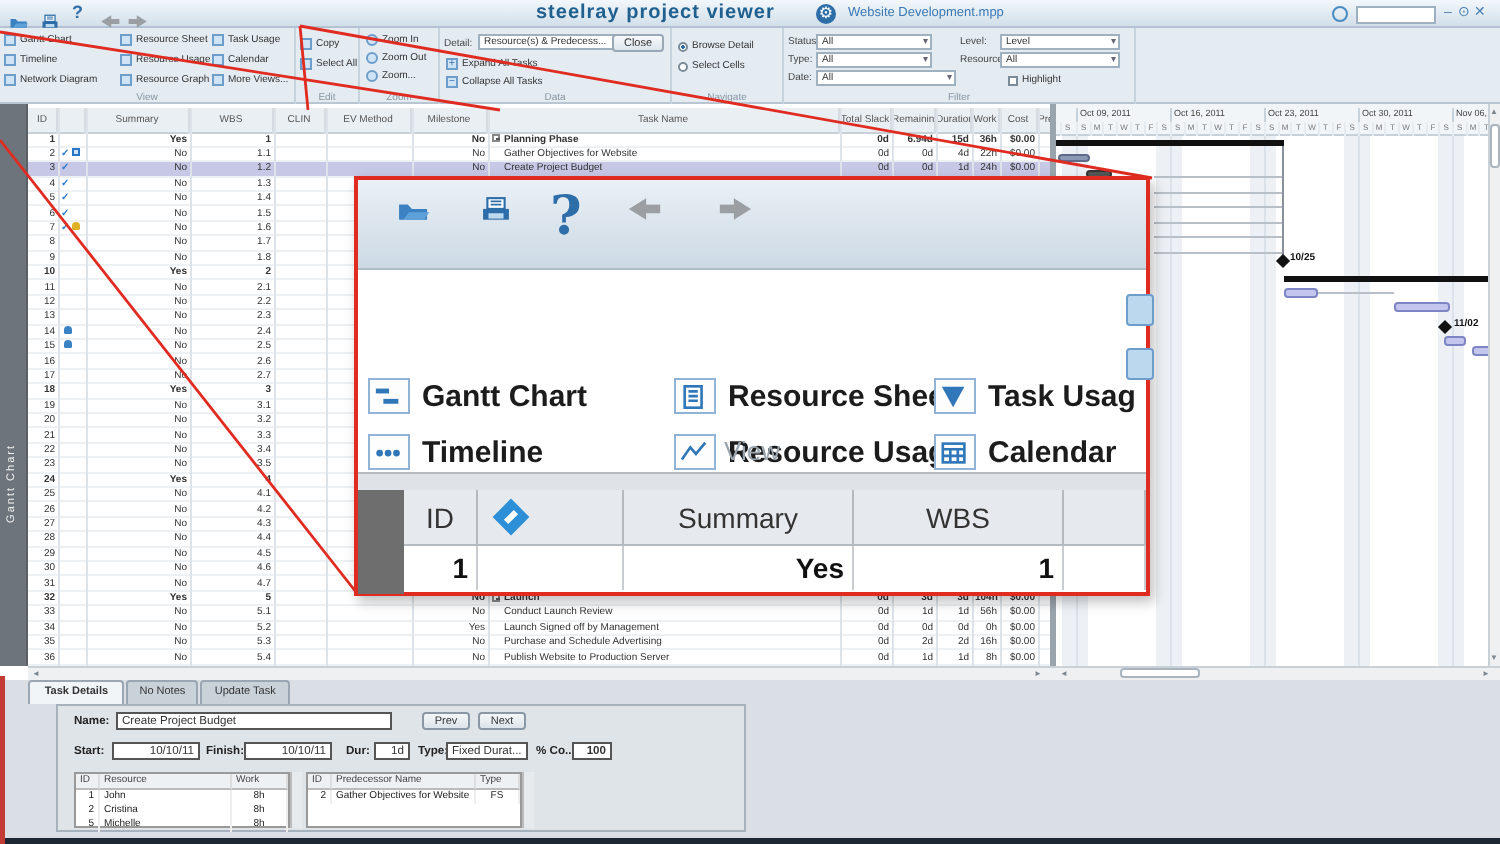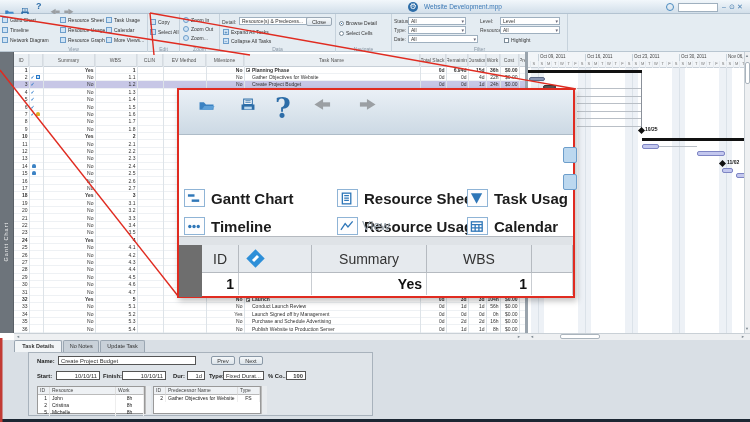--- a/index.html
+++ b/index.html
@@ -133,20 +133,21 @@
     white-space:nowrap;overflow:hidden;border-right:1px solid #eee;}
   .bt-sb{position:absolute;width:6px;background:#e8ebee;border-left:1px solid #bbb;}
   #statusbar{left:0;top:419px;width:750px;height:3px;background:linear-gradient(#3a4document6,#16202b);background:#1c2733;}
 </style>
 </head>
 <body>
 
 <div id="app">
 
   <div class="abs" id="titlebar">
+    <span id="app-title">steelray project viewer</span>
     <span id="gear">⚙</span>
     <span id="docname">Website Development.mpp</span>
     <span id="srch-ic"></span>
     <input id="srch" value="" style="">
     <span class="winbtn" style="left:722px;">–</span>
     <span class="winbtn" style="left:729px;">⊙</span>
     <span class="winbtn" style="left:737px;">✕</span>
     <span id="tb-icons"></span>
   <div class="tb-ic" style="left: 4px;"><svg viewBox="0 0 16 13" xmlns="http://www.w3.org/2000/svg">
           <path d="M2 11 L2 4 L6 4 L8 6 L15 6 L15 11 Z" fill="#3b82c2"></path>

